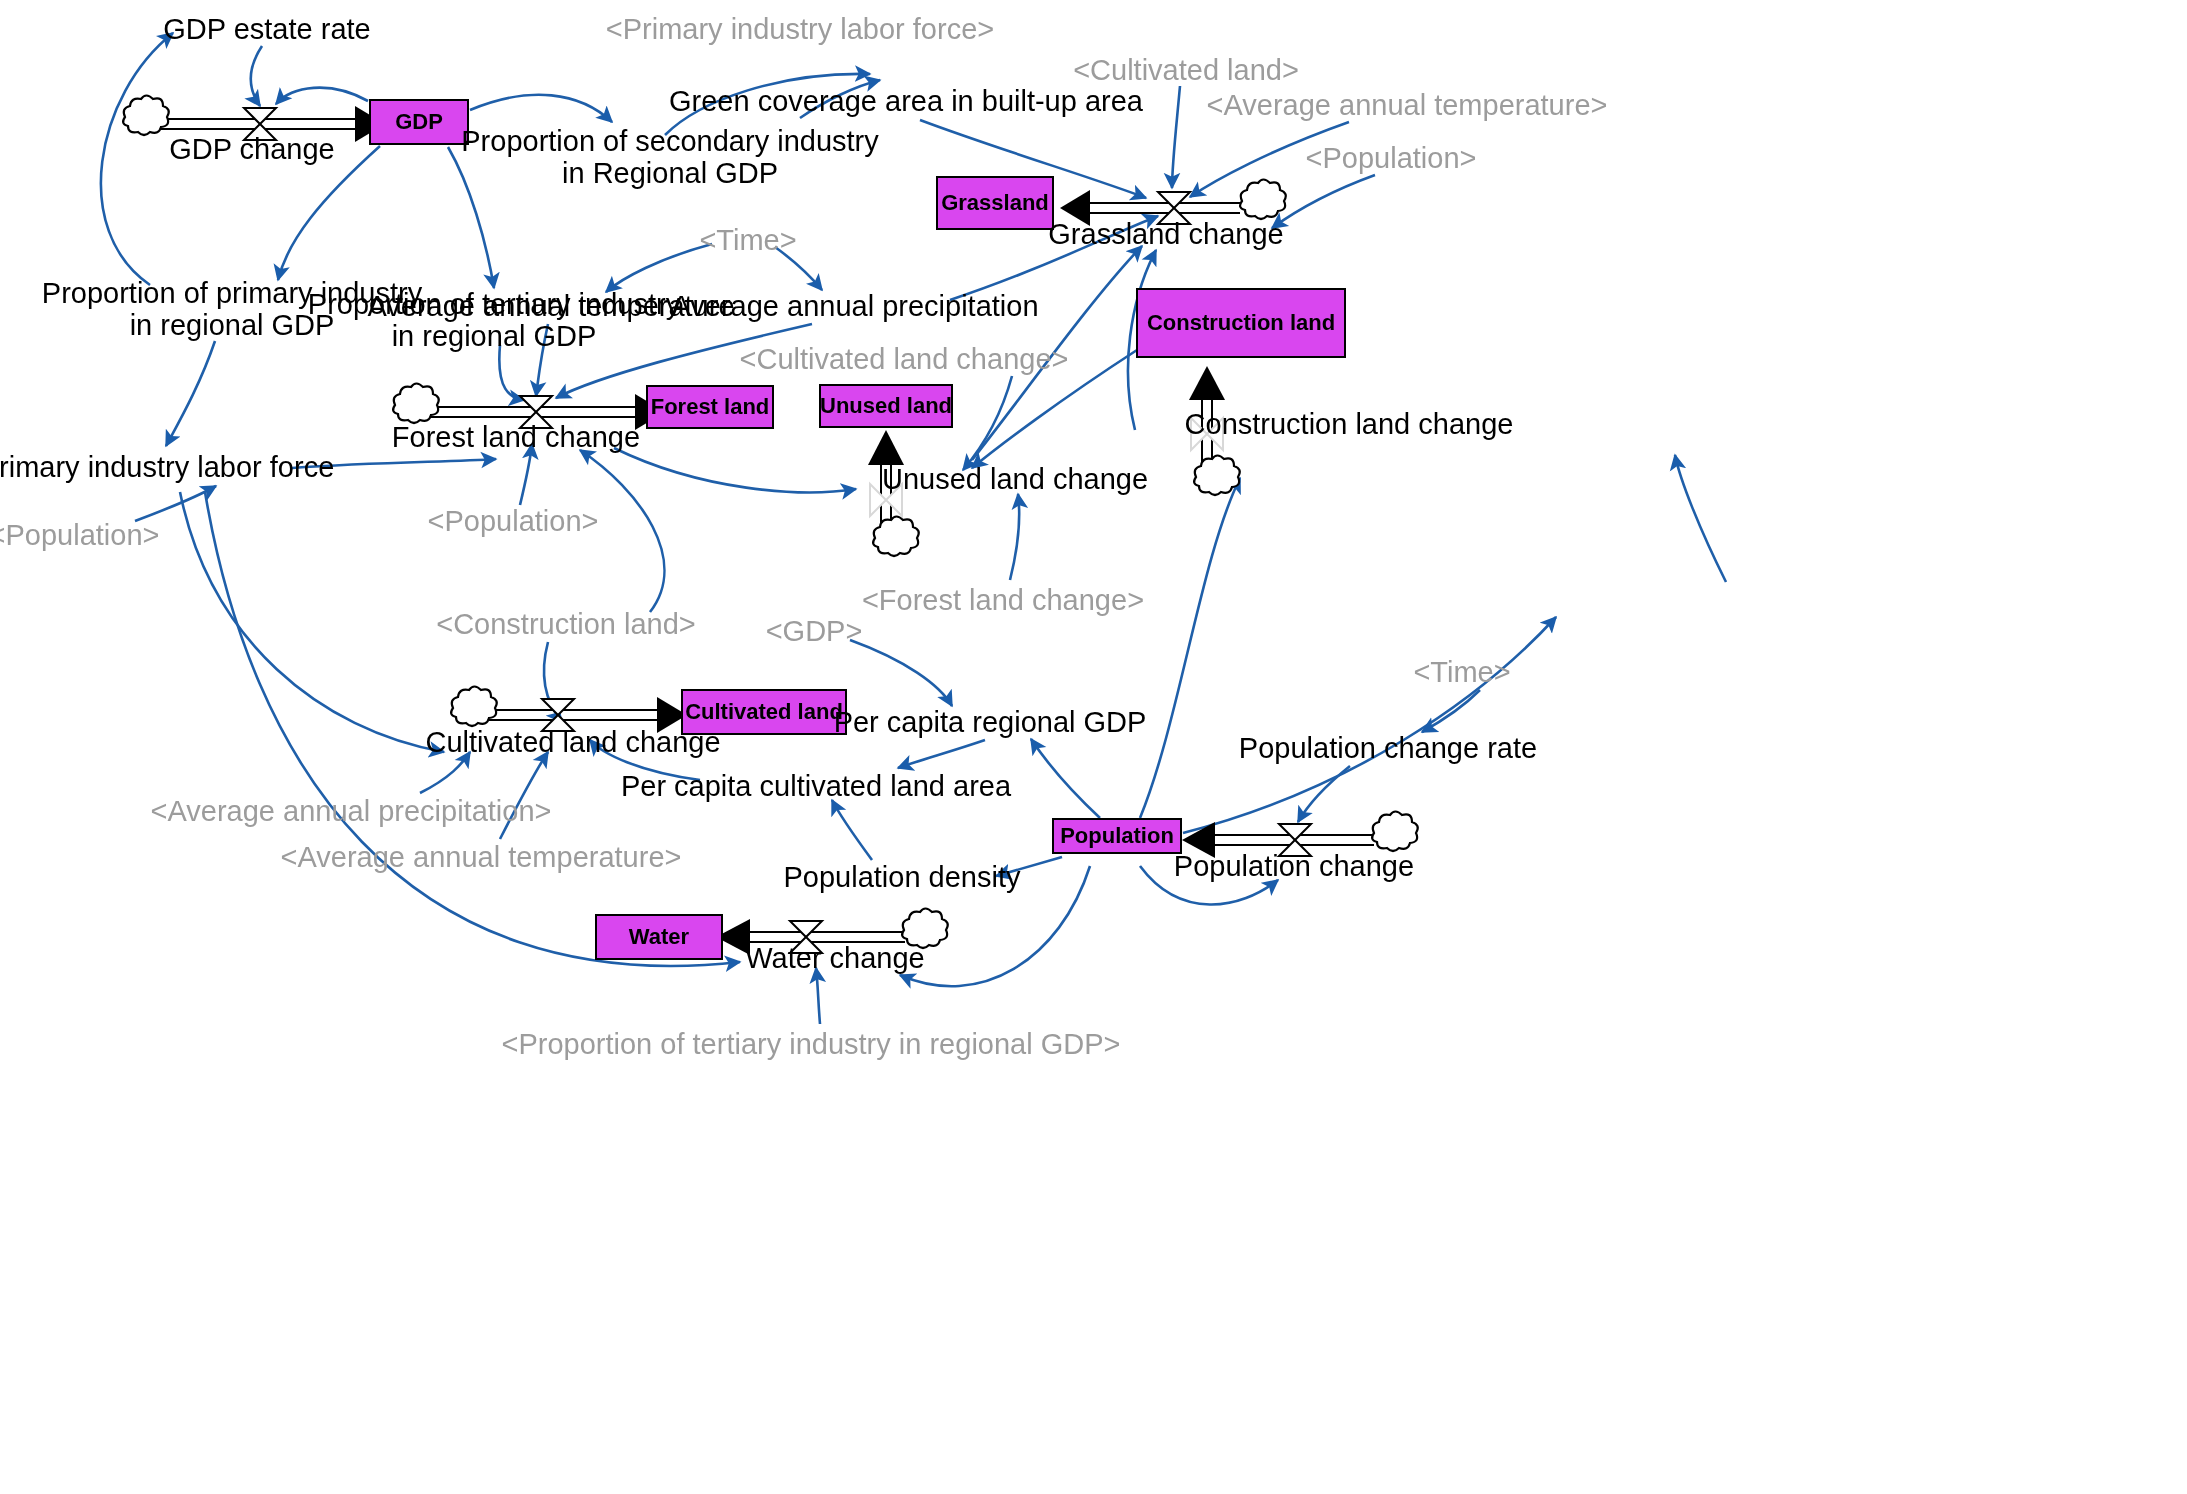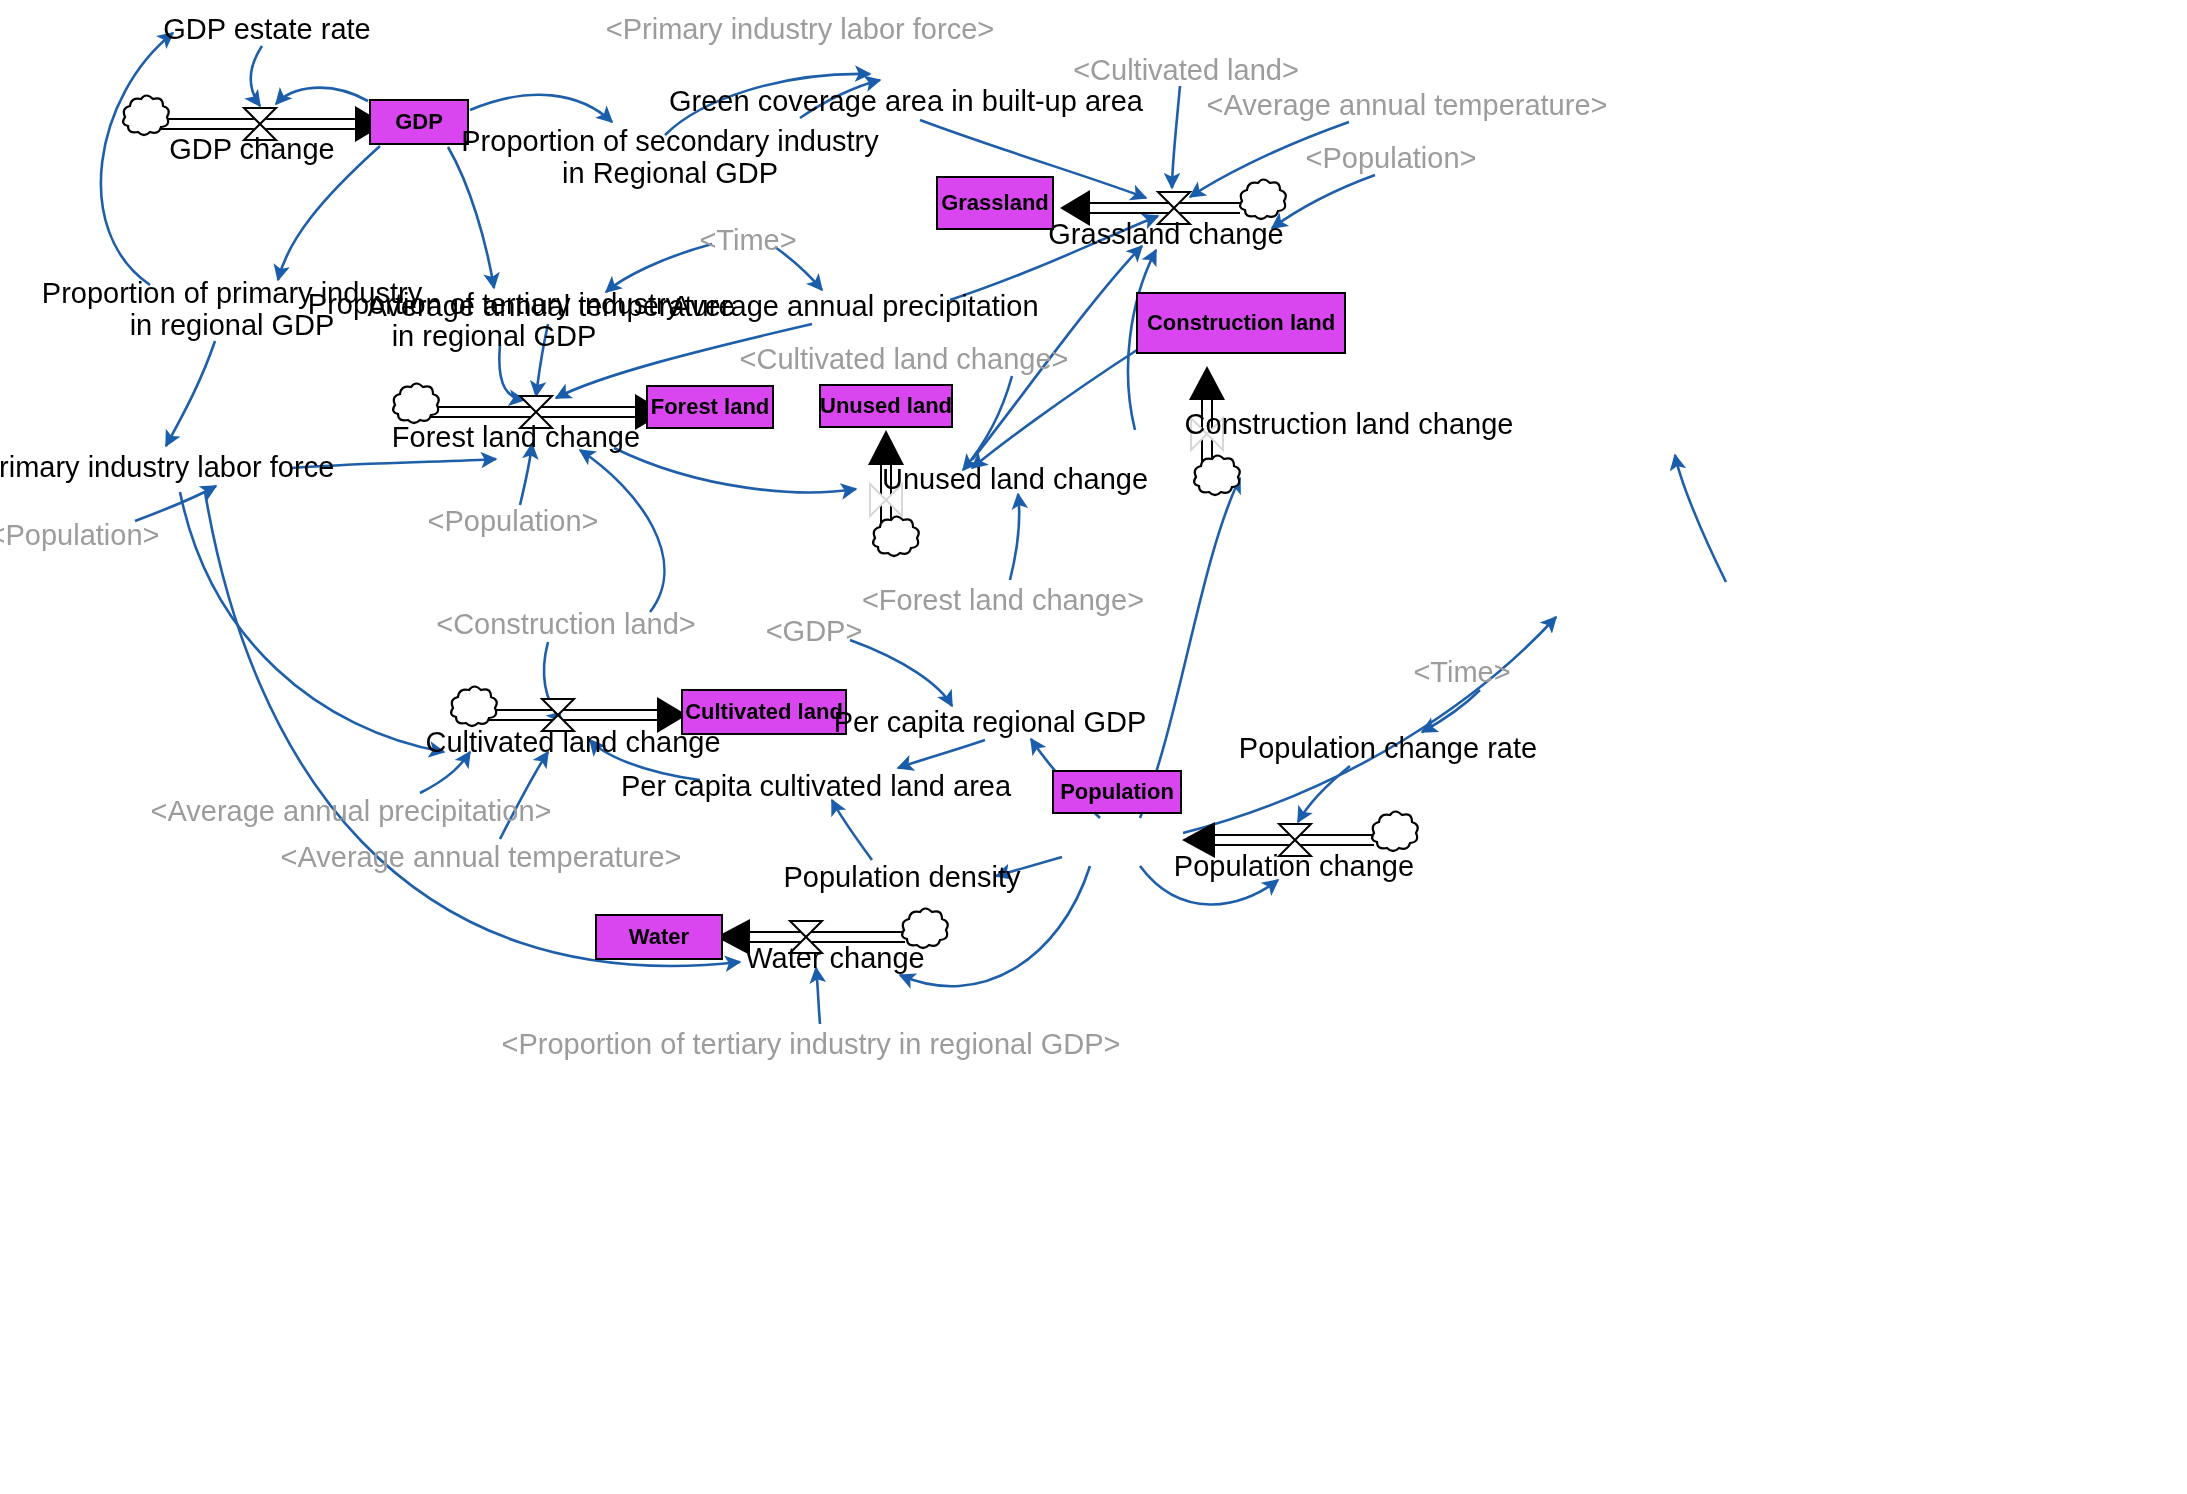--- a/index.html
+++ b/index.html
@@ -254,25 +254,25 @@
         <path d="M1196,477 q-4,-9 5,-11 q1,-9 11,-7 q5,-7 12,0 q10,-3 10,7 q9,3 4,11 q4,9 -6,10 q-2,8 -11,5 q-6,6 -12,0 q-10,2 -10,-6 q-8,-2 -3,-9 Z"></path>
         <path d="M453,708 q-4,-9 5,-11 q1,-9 11,-7 q5,-7 12,0 q10,-3 10,7 q9,3 4,11 q4,9 -6,10 q-2,8 -11,5 q-6,6 -12,0 q-10,2 -10,-6 q-8,-2 -3,-9 Z"></path>
         <path d="M1374,833 q-4,-9 5,-11 q1,-9 11,-7 q5,-7 12,0 q10,-3 10,7 q9,3 4,11 q4,9 -6,10 q-2,8 -11,5 q-6,6 -12,0 q-10,2 -10,-6 q-8,-2 -3,-9 Z"></path>
         <path d="M904,930 q-4,-9 5,-11 q1,-9 11,-7 q5,-7 12,0 q10,-3 10,7 q9,3 4,11 q4,9 -6,10 q-2,8 -11,5 q-6,6 -12,0 q-10,2 -10,-6 q-8,-2 -3,-9 Z"></path>
       </g>
     </g>
   </svg>
 
   <div class="stock" style="left:419px; top:122px; width:100px; height:46px;">GDP</div>
   <div class="stock" style="left:995px; top:203px; width:118px; height:54px;">Grassland</div>
-  <div class="stock" style="left:1241px; top:323px; width:210px; height:62px;">Construction land</div>
+  <div class="stock" style="left:1241px; top:323px; width:210px; height:70px;">Construction land</div>
   <div class="stock" style="left:710px; top:407px; width:128px; height:44px;">Forest land</div>
   <div class="stock" style="left:886px; top:406px; width:134px; height:44px;">Unused land</div>
   <div class="stock" style="left:764px; top:712px; width:166px; height:46px;">Cultivated land</div>
-  <div class="stock" style="left:1117px; top:792px; width:130px; height:44px;text-align:right;">Population</div>
+  <div class="stock" style="left:1117px; top:836px; width:130px; height:36px;text-align:right;">Population</div>
   <div class="stock" style="left:659px; top:937px; width:128px; height:46px;">Water</div>
 
   <div class="lbl" style="left:252px; top:149px;">GDP change</div>
   <div class="lbl" style="left:1166px; top:234px;">Grassland change</div>
   <div class="lbl" style="left:516px; top:437px;text-align:center;">Forest land change</div>
   <div class="lbl" style="left:1015px; top:479px;">Unused land change</div>
   <div class="lbl" style="left:1349px; top:424px;">Construction land change</div>
   <div class="lbl" style="left:573px; top:742px;">Cultivated land change</div>
   <div class="lbl" style="left:1294px; top:866px;">Population change</div>
   <div class="lbl" style="left:835px; top:958px;">Water change</div>

